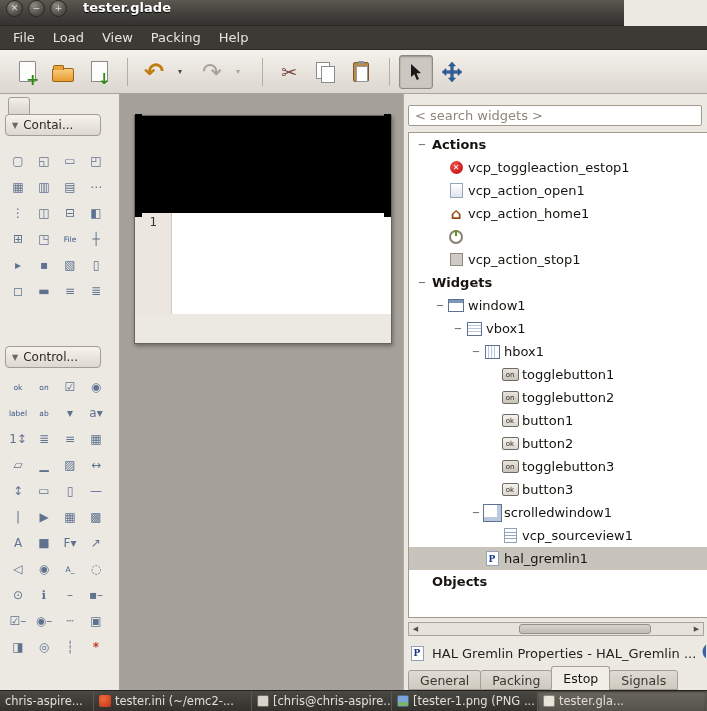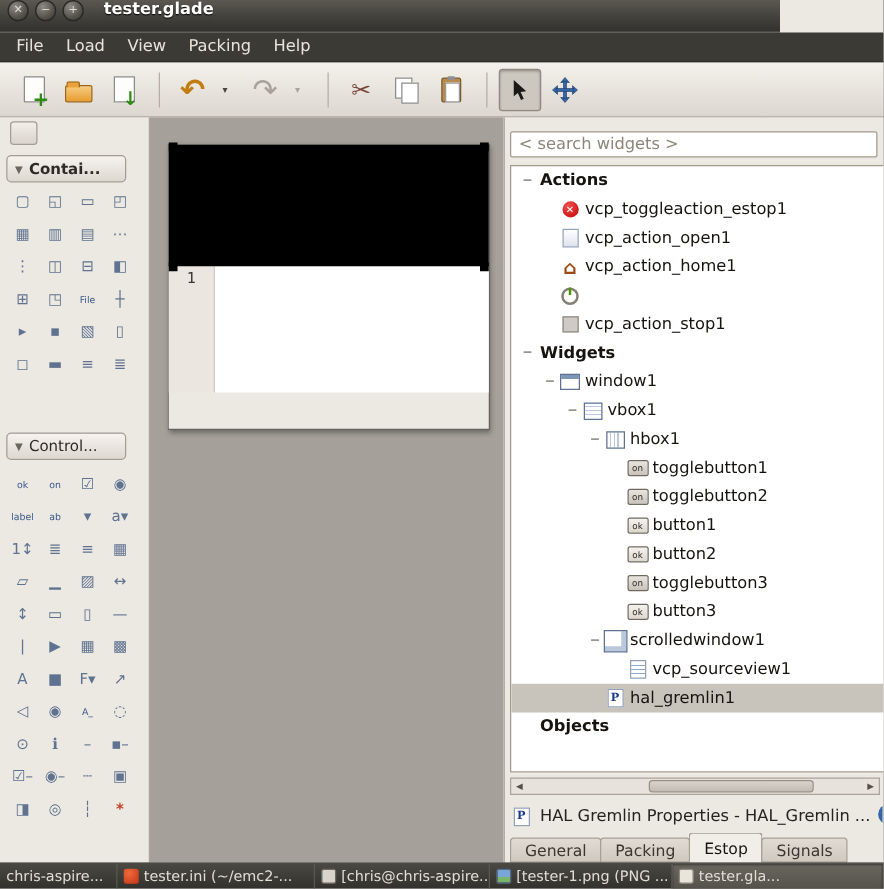--- a/index.html
+++ b/index.html
@@ -60,21 +60,21 @@
   
   .palette { position:absolute; left:0; top:0; width:120px; height:596px; background:#ece8e2;
              border-right:1px solid #aba59c; }
   .pal-top { position:absolute; left:8px; top:3px; width:22px; height:19px;
              background:linear-gradient(#f2efe9,#d9d4cc); border:1px solid #a39d93; border-radius:3px; }
   .pal-section { position:absolute; left:5px; width:96px; height:22px;
                  background:linear-gradient(#f6f3ee,#ddd8d0); border:1px solid #a39d93; border-radius:4px;
                  display:flex; align-items:center; padding-left:6px; font-size:12px; color:#2e2a25; gap:5px;
                  font-family:inherit; }
   .pal-section::before { content:"▼"; font-size:8px; color:#6b665e; }
-  .s0 { top:30px;font-weight:bold; } .s1 { top:252px; }
+  .s0 { top:20px; } .s1 { top:252px; }
   .pal-grid { position:absolute; left:5px; width:110px; display:grid; grid-template-columns:repeat(4,26px); grid-auto-rows:26px; }
   .g0 { top:54px; } .g1 { top:280px; }
   .pal-ico { display:flex; align-items:center; justify-content:center; font-size:12px; color:#5f7390; }
   .pal-ico.txt { font-size:7.5px; color:#3a5a8c; }
   .pal-ico.red { color:#c23b22; font-weight:bold; }
 
   
   .canvas { position:absolute; left:120px; top:0; width:283px; height:596px; background:#a5a19a; }
   .design-window { position:absolute; left:14px; top:21px; width:258px; height:229px; background:#ece8e2;
                    border:1px solid #67645e; box-shadow:1px 2px 4px rgba(0,0,0,.35); }

